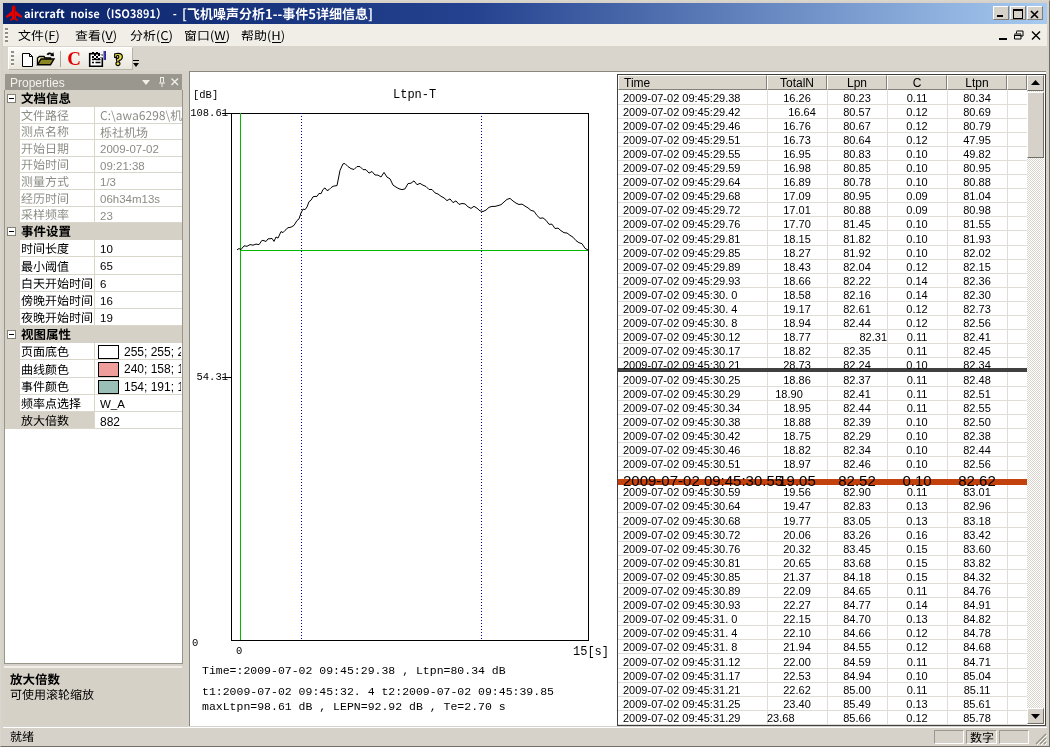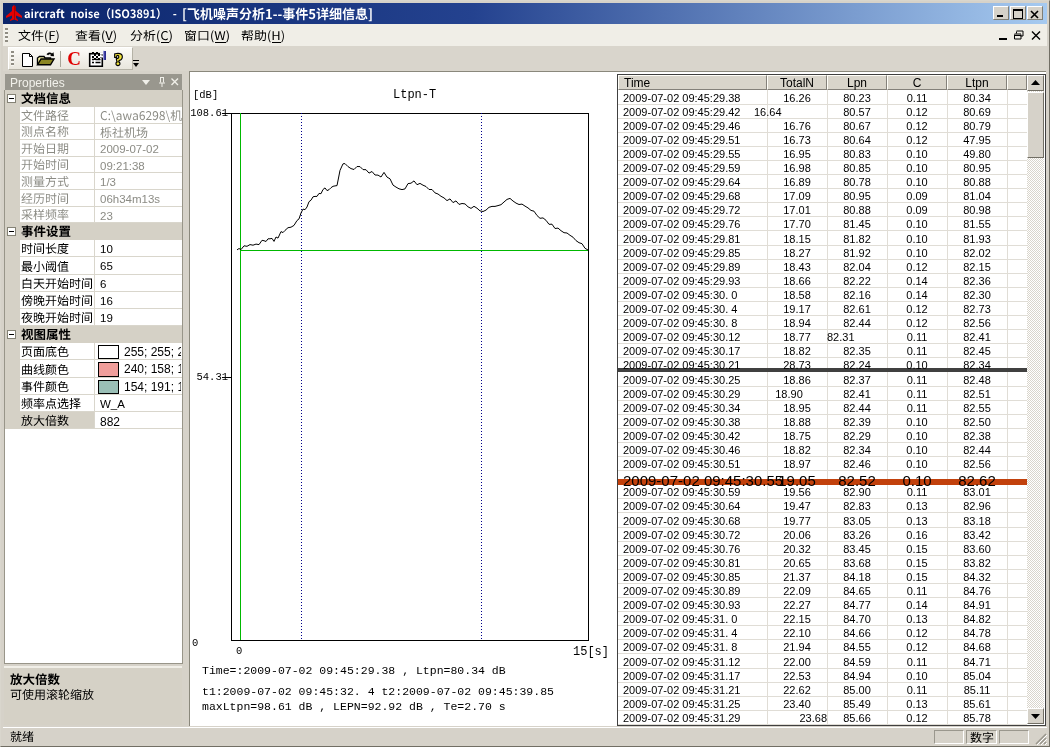--- a/index.html
+++ b/index.html
@@ -369,21 +369,21 @@
 <div class="a" style="left:1007px;top:90px;width:1px;height:635px;background:#e0ddd6"></div>
 <div class="a" style="left:618px;top:90.5px;width:409px;height:14.10px;border-bottom:1px solid #e0ddd6;box-sizing:border-box;font-size:11px;color:#000">
     <span style="position:absolute;left:5px;top:1px">2009-07-02 09:45:29.38</span>
     <span style="position:absolute;left:149px;width:60px;text-align:center;top:1px">16.26</span>
     <span style="position:absolute;left:209px;width:60px;text-align:center;top:1px">80.23</span>
     <span style="position:absolute;left:269px;width:60px;text-align:center;top:1px">0.11</span>
     <span style="position:absolute;left:329px;width:60px;text-align:center;top:1px">80.34</span>
   </div>
 <div class="a" style="left:618px;top:104.6px;width:409px;height:14.10px;border-bottom:1px solid #e0ddd6;box-sizing:border-box;font-size:11px;color:#000">
     <span style="position:absolute;left:5px;top:1px">2009-07-02 09:45:29.42</span>
-    <span style="position:absolute;left:136px;width:60px;top:1px">16.64</span>
+    <span style="position:absolute;left:154px;width:60px;text-align:center;top:1px">16.64</span>
     <span style="position:absolute;left:209px;width:60px;text-align:center;top:1px">80.57</span>
     <span style="position:absolute;left:269px;width:60px;text-align:center;top:1px">0.12</span>
     <span style="position:absolute;left:329px;width:60px;text-align:center;top:1px">80.69</span>
   </div>
 <div class="a" style="left:618px;top:118.7px;width:409px;height:14.10px;border-bottom:1px solid #e0ddd6;box-sizing:border-box;font-size:11px;color:#000">
     <span style="position:absolute;left:5px;top:1px">2009-07-02 09:45:29.46</span>
     <span style="position:absolute;left:149px;width:60px;text-align:center;top:1px">16.76</span>
     <span style="position:absolute;left:209px;width:60px;text-align:center;top:1px">80.67</span>
     <span style="position:absolute;left:269px;width:60px;text-align:center;top:1px">0.12</span>
     <span style="position:absolute;left:329px;width:60px;text-align:center;top:1px">80.79</span>
@@ -393,21 +393,21 @@
     <span style="position:absolute;left:149px;width:60px;text-align:center;top:1px">16.73</span>
     <span style="position:absolute;left:209px;width:60px;text-align:center;top:1px">80.64</span>
     <span style="position:absolute;left:269px;width:60px;text-align:center;top:1px">0.12</span>
     <span style="position:absolute;left:329px;width:60px;text-align:center;top:1px">47.95</span>
   </div>
 <div class="a" style="left:618px;top:146.9px;width:409px;height:14.10px;border-bottom:1px solid #e0ddd6;box-sizing:border-box;font-size:11px;color:#000">
     <span style="position:absolute;left:5px;top:1px">2009-07-02 09:45:29.55</span>
     <span style="position:absolute;left:149px;width:60px;text-align:center;top:1px">16.95</span>
     <span style="position:absolute;left:209px;width:60px;text-align:center;top:1px">80.83</span>
     <span style="position:absolute;left:269px;width:60px;text-align:center;top:1px">0.10</span>
-    <span style="position:absolute;left:329px;width:60px;text-align:center;top:1px">49.80</span>
+    <span style="position:absolute;left:329px;width:60px;text-align:center;top:1px">49.82</span>
   </div>
 <div class="a" style="left:618px;top:161.0px;width:409px;height:14.10px;border-bottom:1px solid #e0ddd6;box-sizing:border-box;font-size:11px;color:#000">
     <span style="position:absolute;left:5px;top:1px">2009-07-02 09:45:29.59</span>
     <span style="position:absolute;left:149px;width:60px;text-align:center;top:1px">16.98</span>
     <span style="position:absolute;left:209px;width:60px;text-align:center;top:1px">80.85</span>
     <span style="position:absolute;left:269px;width:60px;text-align:center;top:1px">0.10</span>
     <span style="position:absolute;left:329px;width:60px;text-align:center;top:1px">80.95</span>
   </div>
 <div class="a" style="left:618px;top:175.1px;width:409px;height:14.10px;border-bottom:1px solid #e0ddd6;box-sizing:border-box;font-size:11px;color:#000">
     <span style="position:absolute;left:5px;top:1px">2009-07-02 09:45:29.64</span>
@@ -482,21 +482,21 @@
 <div class="a" style="left:618px;top:316.1px;width:409px;height:14.10px;border-bottom:1px solid #e0ddd6;box-sizing:border-box;font-size:11px;color:#000">
     <span style="position:absolute;left:5px;top:1px">2009-07-02 09:45:30. 8</span>
     <span style="position:absolute;left:149px;width:60px;text-align:center;top:1px">18.94</span>
     <span style="position:absolute;left:209px;width:60px;text-align:center;top:1px">82.44</span>
     <span style="position:absolute;left:269px;width:60px;text-align:center;top:1px">0.12</span>
     <span style="position:absolute;left:329px;width:60px;text-align:center;top:1px">82.56</span>
   </div>
 <div class="a" style="left:618px;top:330.2px;width:409px;height:14.10px;border-bottom:1px solid #e0ddd6;box-sizing:border-box;font-size:11px;color:#000">
     <span style="position:absolute;left:5px;top:1px">2009-07-02 09:45:30.12</span>
     <span style="position:absolute;left:149px;width:60px;text-align:center;top:1px">18.77</span>
-    <span style="position:absolute;left:209px;width:60px;text-align:left;top:1px">82.31</span>
+    <span style="position:absolute;left:209px;width:60px;text-align:right;top:1px">82.31</span>
     <span style="position:absolute;left:269px;width:60px;text-align:center;top:1px">0.11</span>
     <span style="position:absolute;left:329px;width:60px;text-align:center;top:1px">82.41</span>
   </div>
 <div class="a" style="left:618px;top:344.3px;width:409px;height:14.10px;border-bottom:1px solid #e0ddd6;box-sizing:border-box;font-size:11px;color:#000">
     <span style="position:absolute;left:5px;top:1px">2009-07-02 09:45:30.17</span>
     <span style="position:absolute;left:149px;width:60px;text-align:center;top:1px">18.82</span>
     <span style="position:absolute;left:209px;width:60px;text-align:center;top:1px">82.35</span>
     <span style="position:absolute;left:269px;width:60px;text-align:center;top:1px">0.11</span>
     <span style="position:absolute;left:329px;width:60px;text-align:center;top:1px">82.45</span>
   </div>
@@ -670,21 +670,21 @@
   </div>
 <div class="a" style="left:618px;top:696.8px;width:409px;height:14.10px;border-bottom:1px solid #e0ddd6;box-sizing:border-box;font-size:11px;color:#000">
     <span style="position:absolute;left:5px;top:1px">2009-07-02 09:45:31.25</span>
     <span style="position:absolute;left:149px;width:60px;text-align:center;top:1px">23.40</span>
     <span style="position:absolute;left:209px;width:60px;text-align:center;top:1px">85.49</span>
     <span style="position:absolute;left:269px;width:60px;text-align:center;top:1px">0.13</span>
     <span style="position:absolute;left:329px;width:60px;text-align:center;top:1px">85.61</span>
   </div>
 <div class="a" style="left:618px;top:710.9px;width:409px;height:14.10px;border-bottom:1px solid #e0ddd6;box-sizing:border-box;font-size:11px;color:#000">
     <span style="position:absolute;left:5px;top:1px">2009-07-02 09:45:31.29</span>
-    <span style="position:absolute;left:149px;width:60px;text-align:right;top:1px">23.68</span>
+    <span style="position:absolute;left:149px;width:60px;text-align:left;top:1px">23.68</span>
     <span style="position:absolute;left:209px;width:60px;text-align:center;top:1px">85.66</span>
     <span style="position:absolute;left:269px;width:60px;text-align:center;top:1px">0.12</span>
     <span style="position:absolute;left:329px;width:60px;text-align:center;top:1px">85.78</span>
   </div>
 <div class="a" style="left:1027px;top:75px;width:17px;height:649px;background:repeating-conic-gradient(#ffffff 0 25%,#d9d5cc 0 50%) 0 0/2px 2px"></div>
 <div class="a" style="left:1027px;top:75px;width:17px;height:16px;background:#d6d2c9;border-top:1px solid #fff;border-left:1px solid #fff;border-right:1px solid #716e64;border-bottom:1px solid #716e64;box-sizing:border-box"><svg width="15" height="14">
       <path d="M7.5 4 l4.5 5 h-9 z" fill="#000"></path>
     </svg></div>
 <div class="a" style="left:1027px;top:708px;width:17px;height:16px;background:#d6d2c9;border-top:1px solid #fff;border-left:1px solid #fff;border-right:1px solid #716e64;border-bottom:1px solid #716e64;box-sizing:border-box"><svg width="15" height="14">
       <path d="M3 5 h9 l-4.5 5 z" fill="#000"></path>

